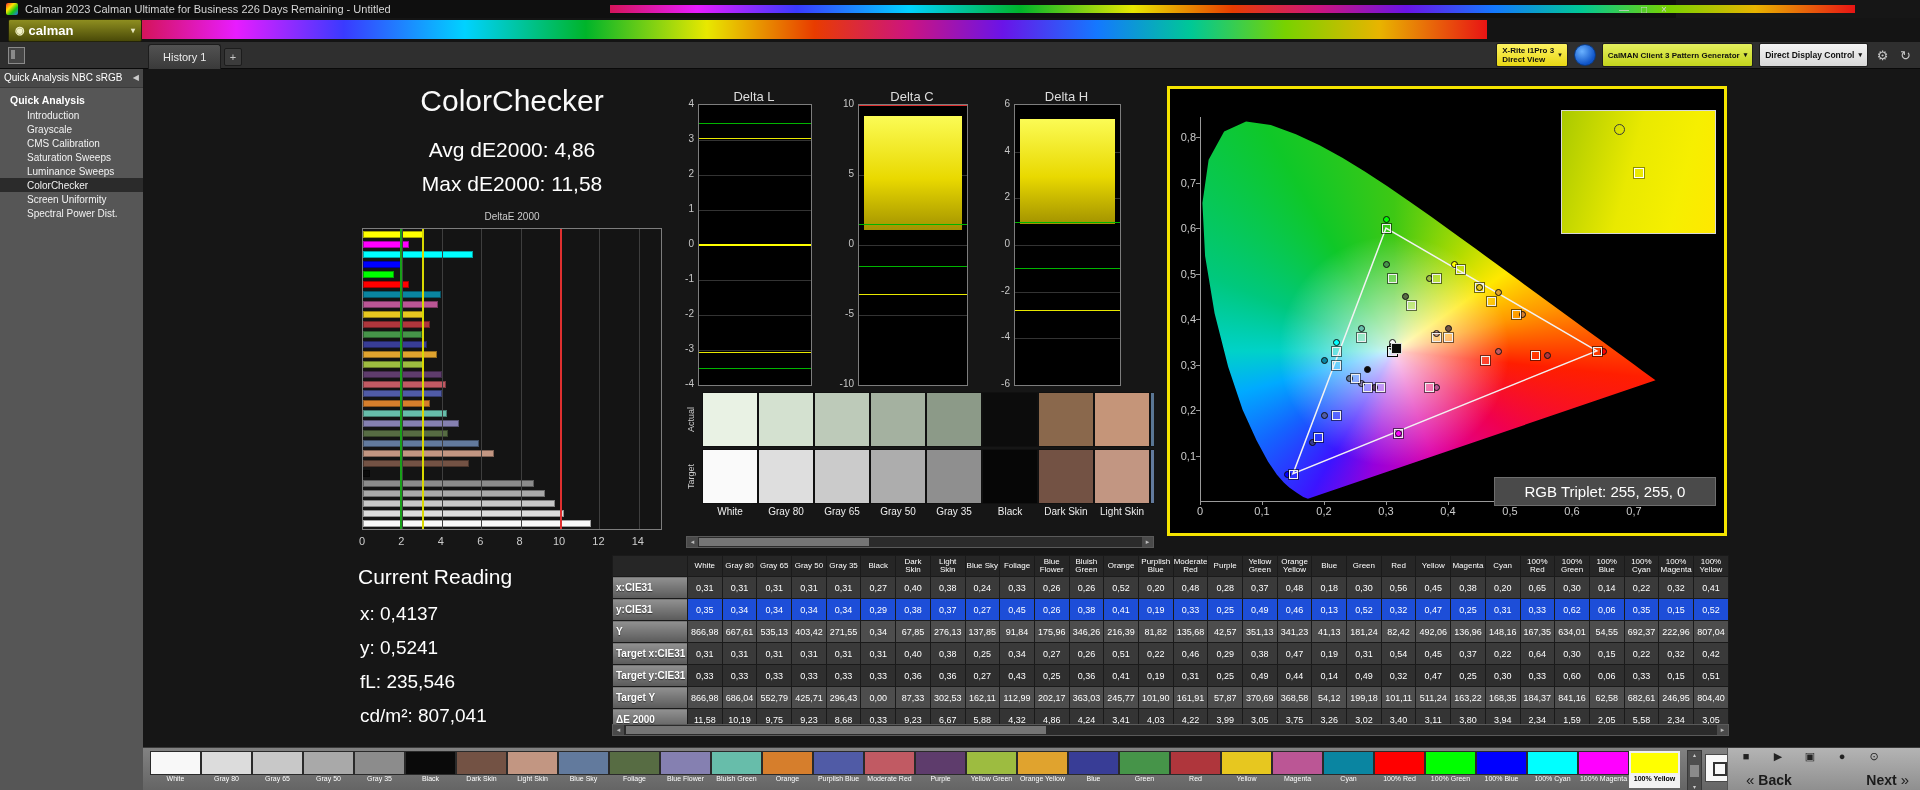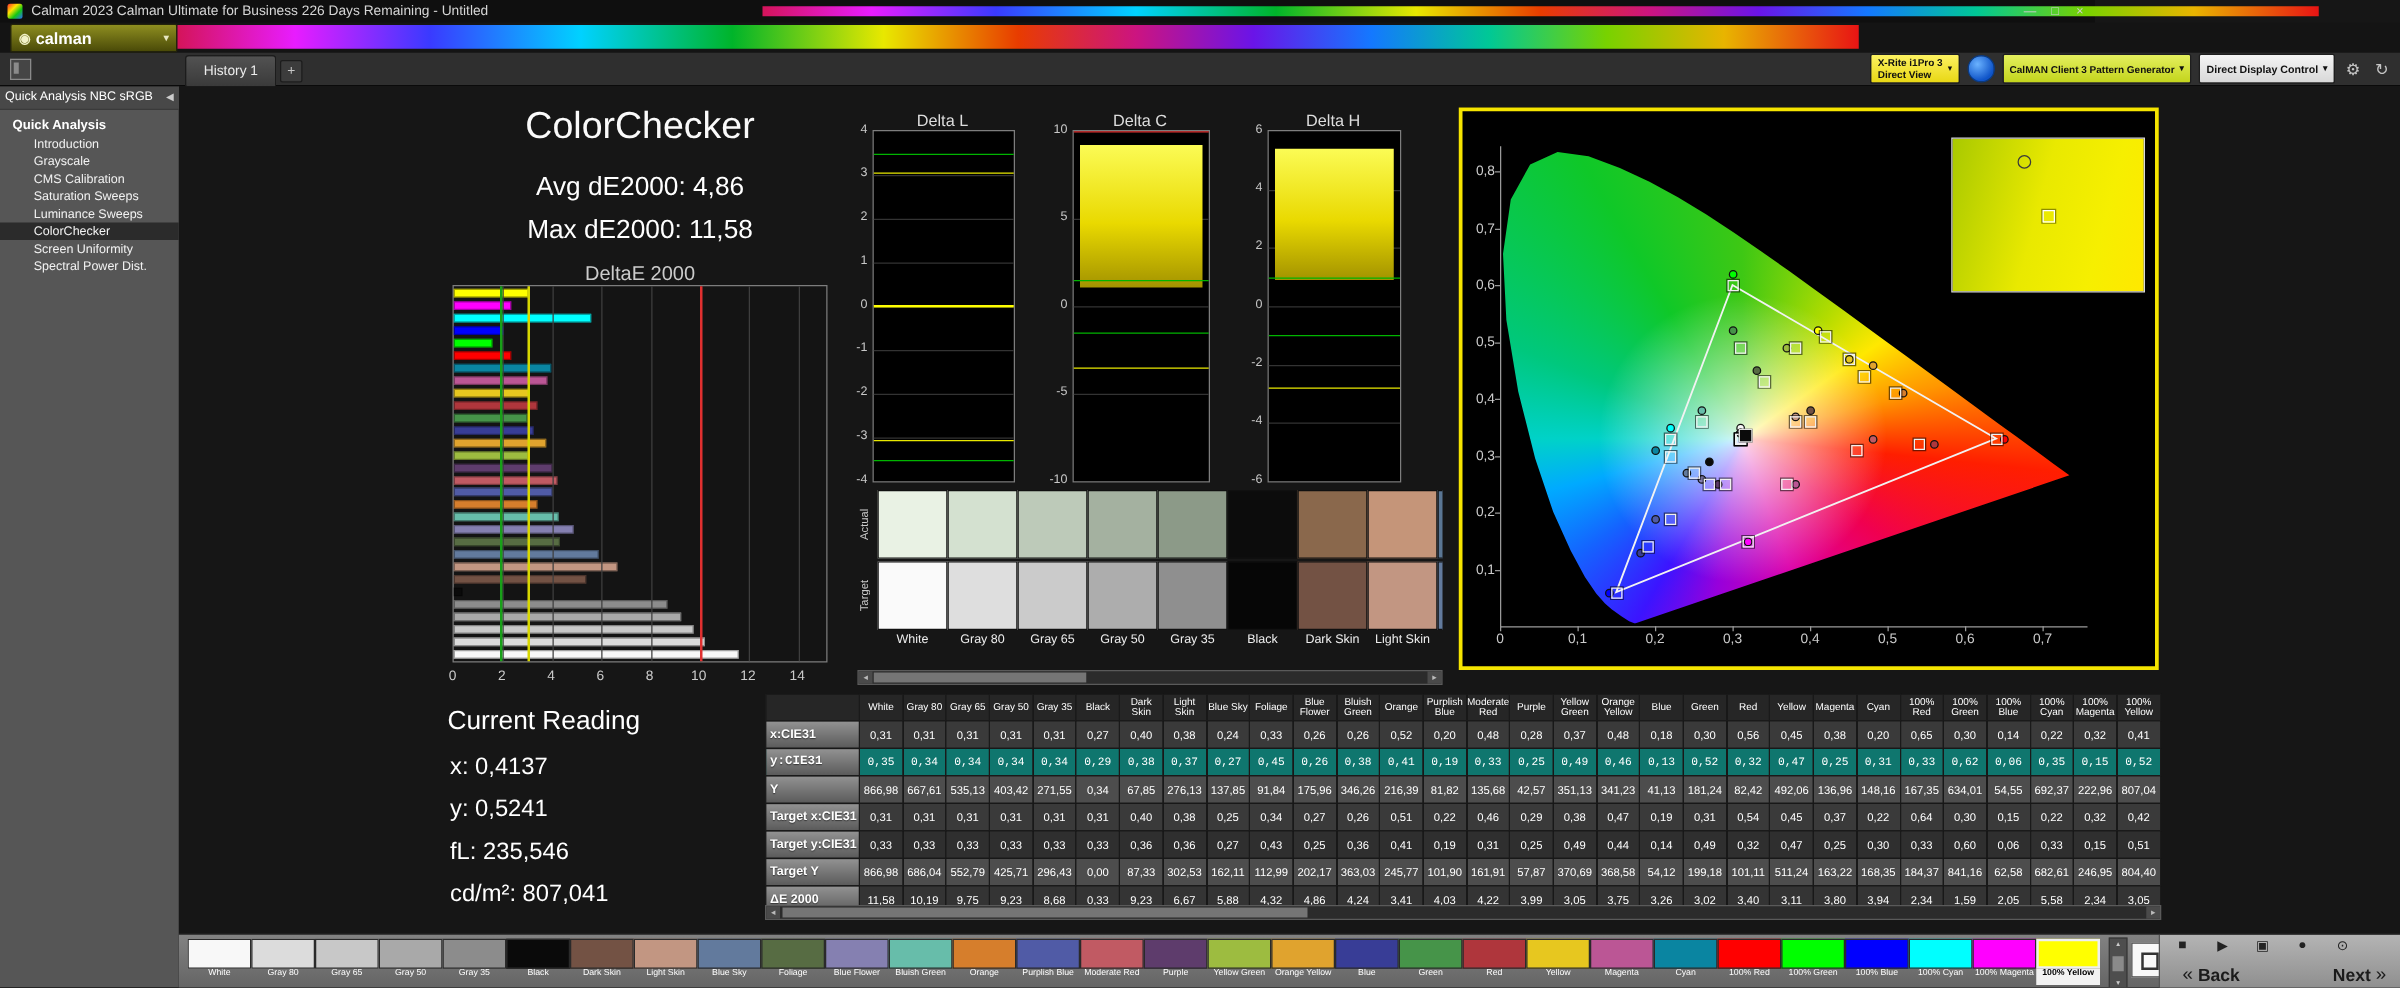--- a/index.html
+++ b/index.html
@@ -52,21 +52,21 @@
     font-size:10px;color:#fff;border-bottom:1px solid #3a3a3a;}
   #sb-collapse{margin-left:auto;font-size:8px;color:#cccccc;}
   #sb-root{font-size:10.5px;color:#ffffff;padding:6px 0 2px 10px;font-weight:bold;}
   .tree-item{font-size:10px;color:#f2f2f2;padding:1.5px 0 1.5px 27px;white-space:nowrap;}
   .tree-item.sel{background:#2b2b2b;}
 
   
   #cc-title{position:absolute;left:362px;top:84px;width:300px;text-align:center;font-size:30px;color:#fafafa;}
   #cc-avg{position:absolute;left:362px;top:138px;width:300px;text-align:center;font-size:21px;color:#fff;}
   #cc-max{position:absolute;left:362px;top:172px;width:300px;text-align:center;font-size:21px;color:#fff;}
-  #de-title{position:absolute;left:362px;top:211px;width:300px;text-align:center;font-size:16px;color:#cccccc;}
+  #de-title{position:absolute;left:362px;top:211px;width:300px;text-align:center;font-size:10px;color:#cccccc;}
 
   
   #de-chart{position:absolute;left:362px;top:228px;width:300px;height:302px;border:1px solid #7d7d7d;
     background:#141414;box-sizing:border-box;}
   #de-bars{position:absolute;left:0;top:1px;right:0;bottom:1px;display:flex;flex-direction:column;justify-content:space-between;}
   .de-row{flex:1;display:flex;align-items:center;}
   .de-bar{height:7px;box-shadow:inset 0 0 0 1px rgba(0,0,0,.35);}
   .vline{position:absolute;top:0;bottom:0;width:1px;}
   #de-xlabels{position:absolute;left:362px;top:535px;width:310px;height:13px;font-size:11px;color:#cccccc;}
   #de-xlabels span{position:absolute;width:24px;text-align:center;}
@@ -548,20 +548,21 @@
       <div class="cie-sq" style="left: 119px; top: 380.7px;"></div>
       <div class="cie-sq" style="left: 162.4px; top: 257.85px;"></div>
       <div class="cie-sq" style="left: 224.4px; top: 339.75px;"></div>
       <div class="cie-sq" style="left: 286.4px; top: 175.95px;"></div>
       <div id="cie-cur" style="left: 220.92px; top: 254.12px;"></div>
     </div>
   <div id="cie-inset">
     <div id="inset-circle"></div>
     <div id="inset-square"></div>
   </div>
+  <div id="rgb-box">RGB Triplet: 255, 255, 0</div>
 </div>
 
 <table id="detable">
     <thead>
       <tr>
         <th style="width: 74px;"></th>
         <th>White</th>
         <th>Gray 80</th>
         <th>Gray 65</th>
         <th>Gray 50</th>
@@ -620,21 +621,21 @@
         <td>0,45</td>
         <td>0,38</td>
         <td>0,20</td>
         <td>0,65</td>
         <td>0,30</td>
         <td>0,14</td>
         <td>0,22</td>
         <td>0,32</td>
         <td>0,41</td>
       </tr>
-      <tr style="background: #0f766e; font-family: Liberation Mono, monospace;">
+      <tr style="background: #1d4ed8;">
         <th class="rlab">y:CIE31</th>
         <td>0,35</td>
         <td>0,34</td>
         <td>0,34</td>
         <td>0,34</td>
         <td>0,34</td>
         <td>0,29</td>
         <td>0,38</td>
         <td>0,37</td>
         <td>0,27</td>

